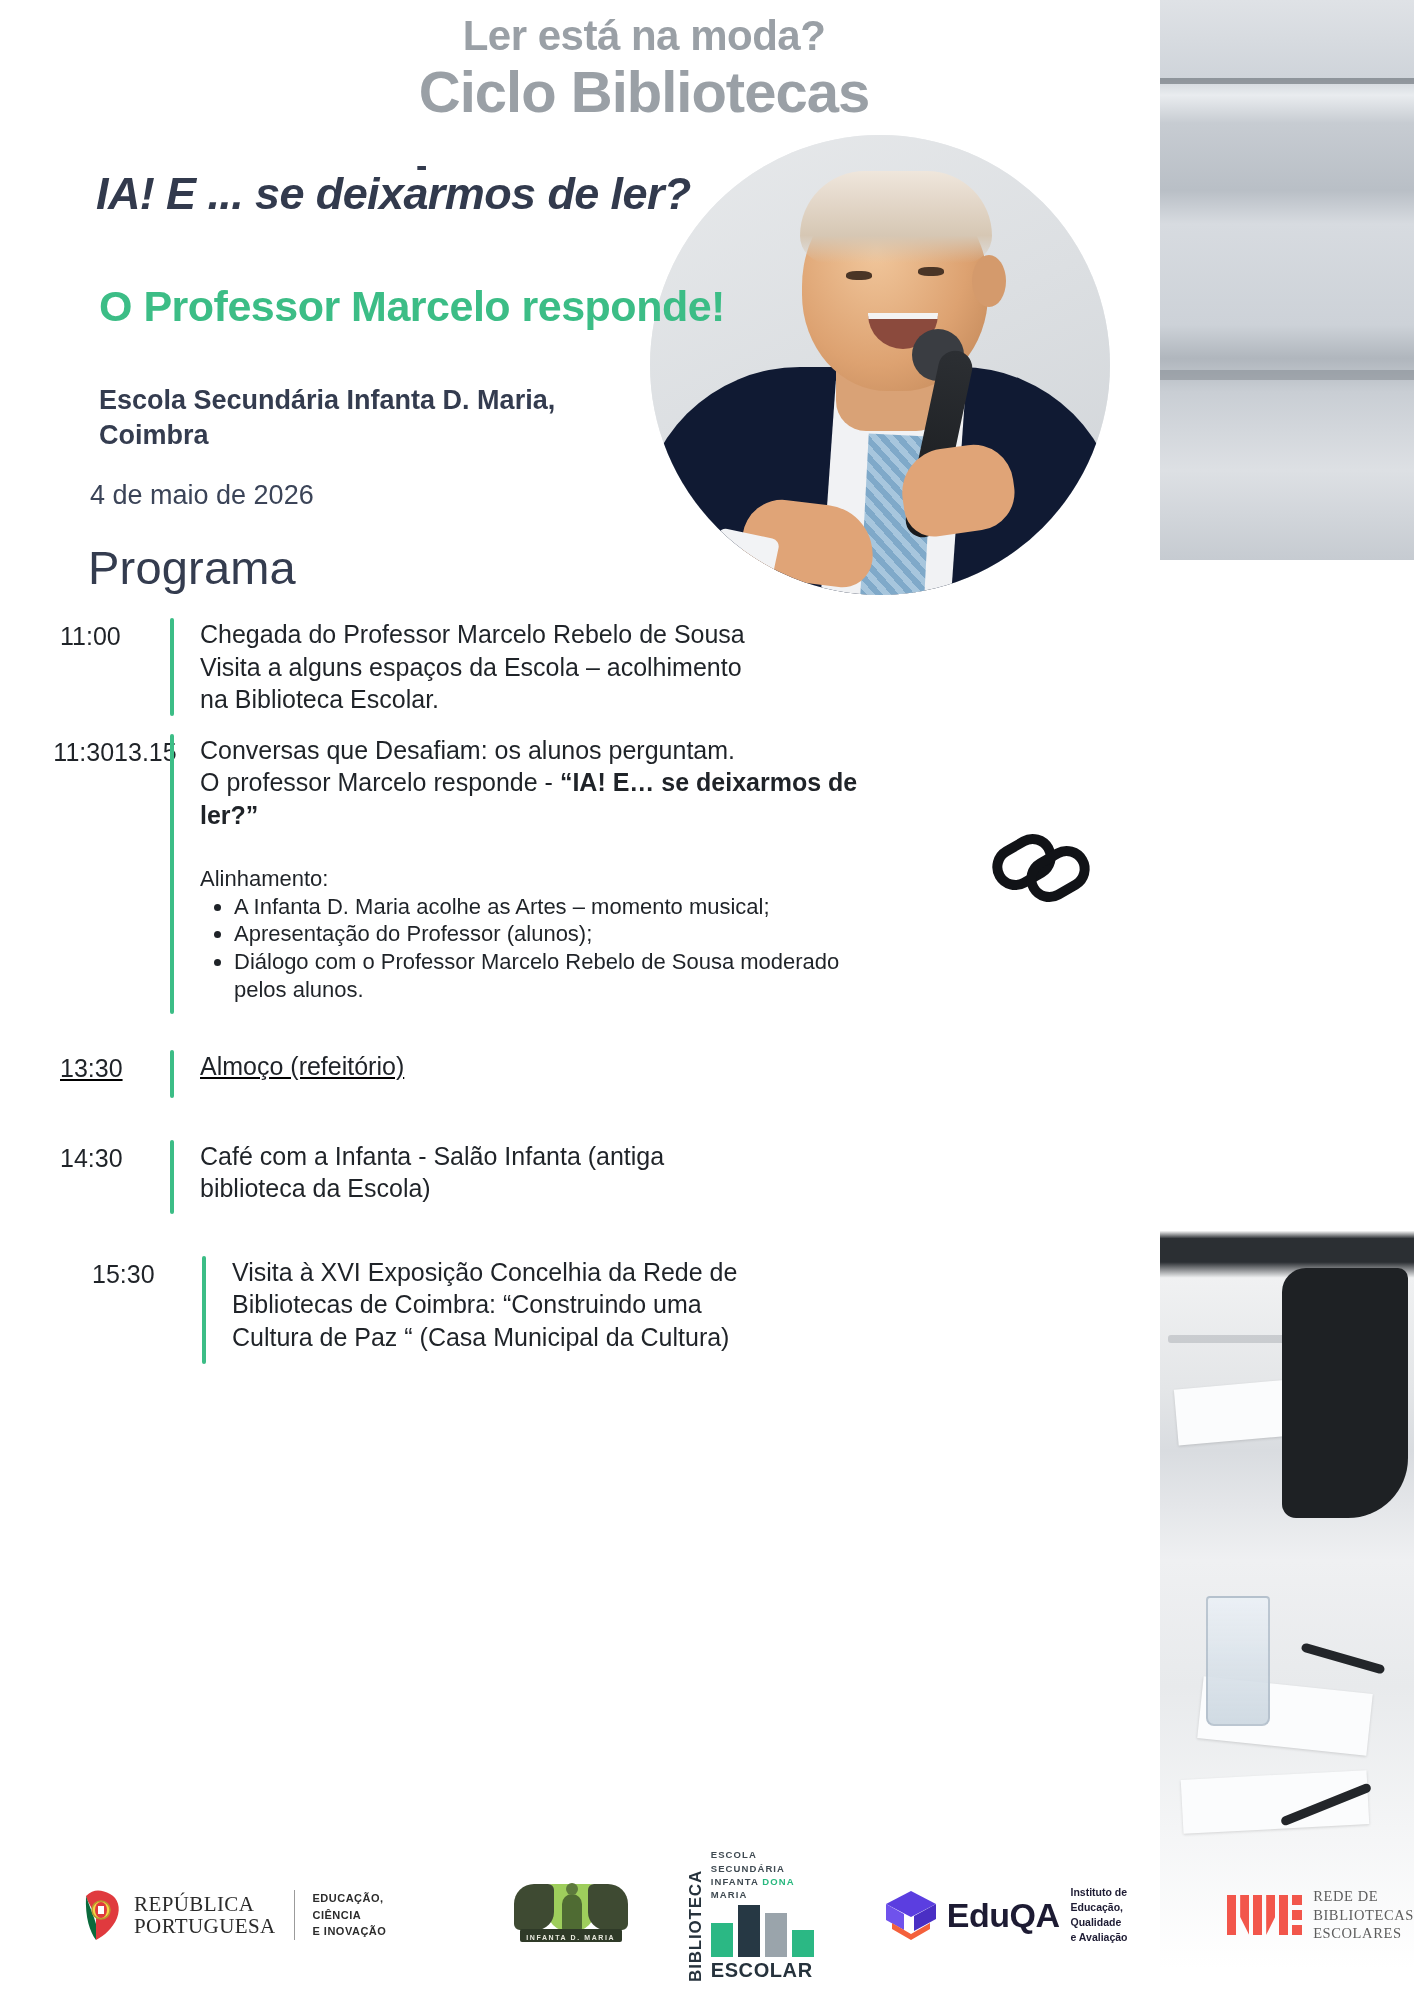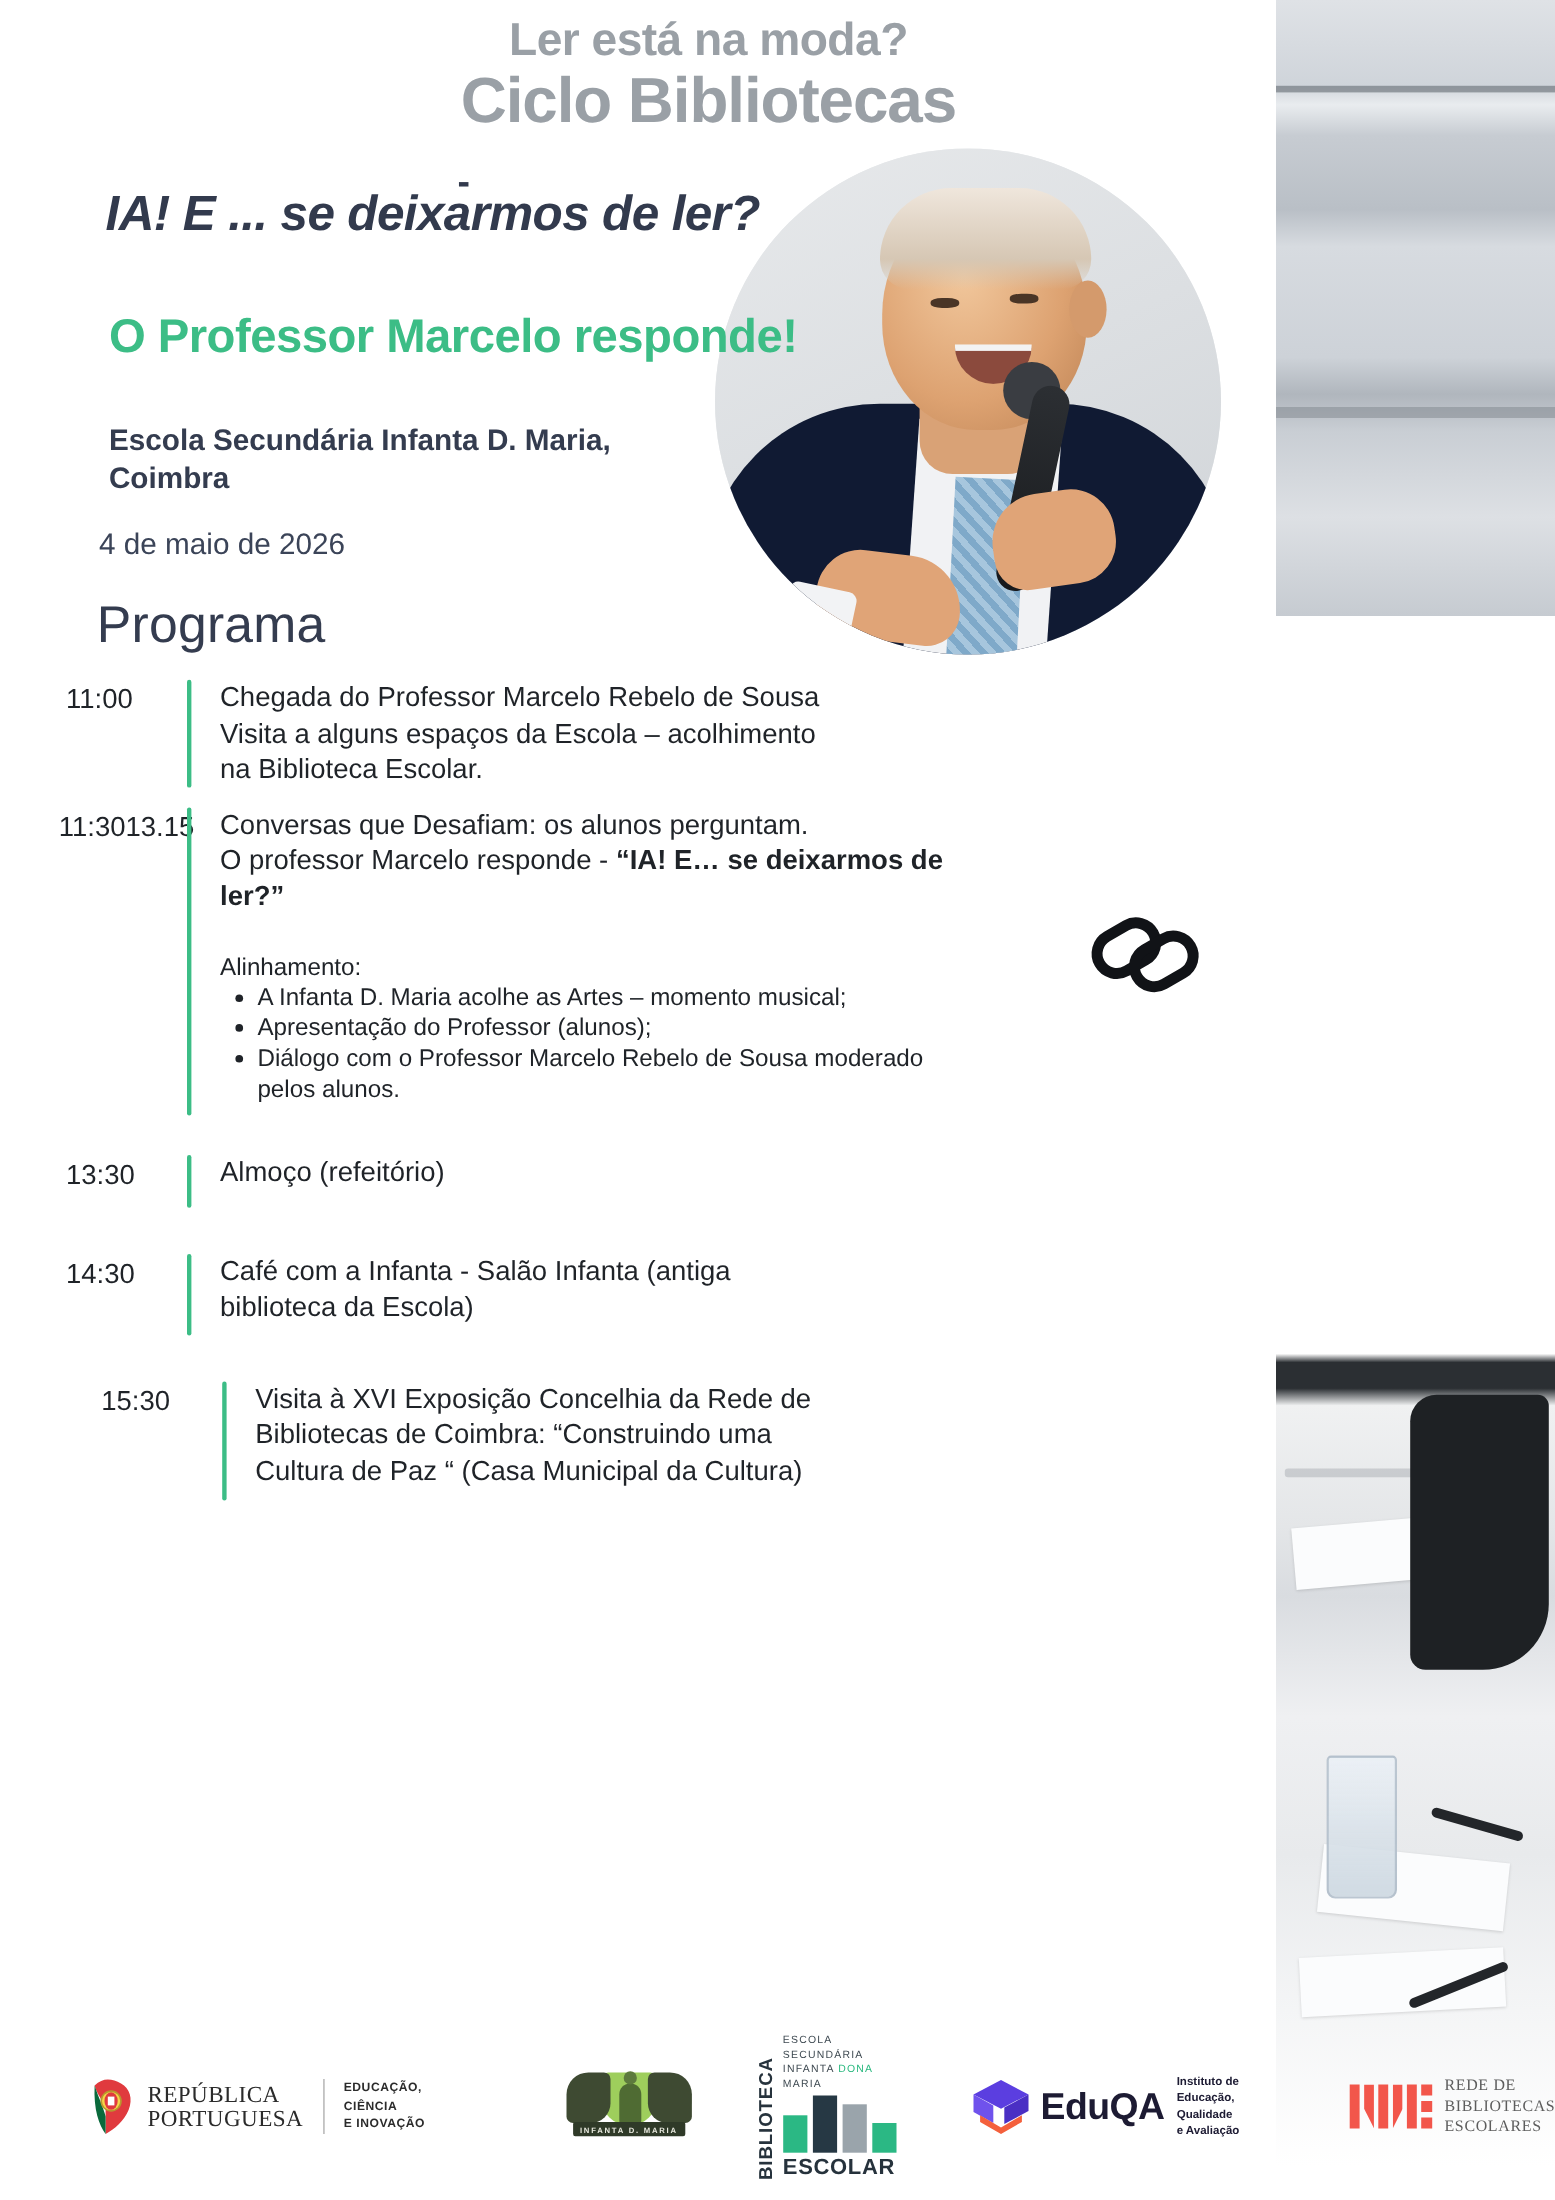--- a/index.html
+++ b/index.html
@@ -349,21 +349,21 @@
     font-size: 22px;
     line-height: 1.26;
   }
   .align-block ul {
     margin: 0;
     padding-left: 34px;
   }
   .align-block li { margin: 0; }
   .row-1 .rule { min-height: 96px; }
   .row-2 .rule { min-height: 280px; }
-  .row-3 { margin-top: 36px; }
+  .row-3 { margin-top: 36px; text-decoration: underline; }
   .row-3 .rule { min-height: 48px; }
   .row-4 { margin-top: 42px; }
   .row-4 .rule { min-height: 74px; }
   .row-5 { margin-top: 42px; margin-left: 32px; }
   .row-5 .rule { min-height: 108px; }
 
   
   .link-icon {
     position: absolute;
     left: 988px;
@@ -469,21 +469,21 @@
     font-size: 17px;
     font-weight: bold;
     letter-spacing: .8px;
     color: #26323c;
     margin-right: 5px;
     padding-bottom: 2px;
   }
   .be-right { display: flex; flex-direction: column; }
   .be-top {
     font-size: 9.5px;
-    font-weight: normal;
+    font-weight: bold;
     letter-spacing: 1.1px;
     color: #3f4a52;
     line-height: 1.4;
   }
   .be-top .dona { color: #28b87e; }
   .be-bars { display: flex; align-items: flex-end; height: 52px; gap: 5px; margin: 3px 0 2px; }
   .be-bars i { display: block; width: 22px; }
   .be-word {
     font-size: 20px;
     font-weight: bold;

